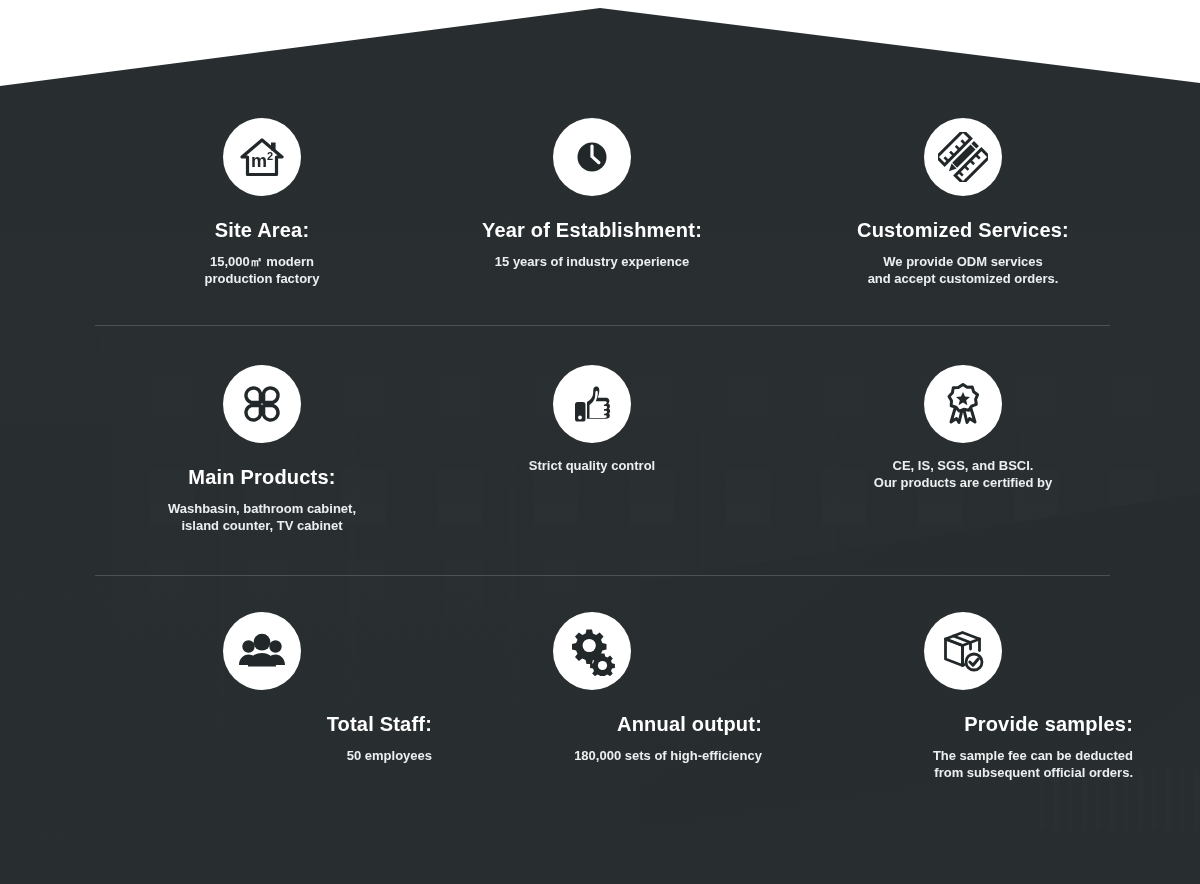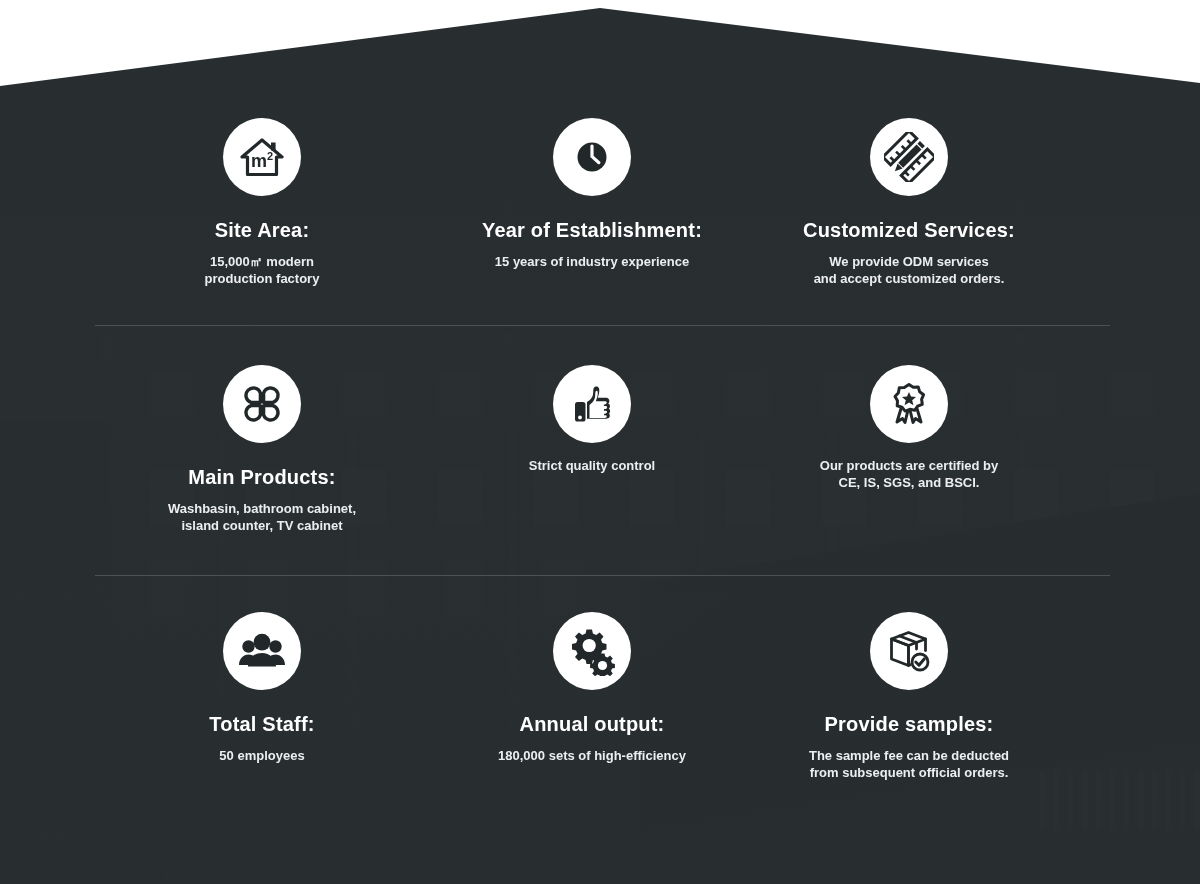--- a/index.html
+++ b/index.html
@@ -125,24 +125,24 @@
   .divider {
     position:absolute; left:95px; width:1015px; height:1px;
     background:rgba(255,255,255,.17);
   }
   .divider.d1 { top:325px; }
   .divider.d2 { top:575px; }
 
   .cell { position:absolute; width:340px; text-align:center; }
   .cell.c0 { left:92px; }
   .cell.c1 { left:422px; }
-  .cell.c2 { left:739px; }
+  .cell.c2 { left:793px; }
   .row0 .cell { top:118px; }
   .row1 .cell { top:365px; }
-  .row2 .cell { top:612px; }
+  .row2 .cell { top:612px;text-align:right; }
 
   .icon-wrap {
     width:78px; height:78px; border-radius:50%;
     background:#ffffff; margin:0 auto;
     display:flex; align-items:center; justify-content:center;
   }
   .icon-wrap svg { display:block; }
   .cell-title {
     margin-top:25px;
     font-size:20px; font-weight:bold; color:#ffffff;
@@ -318,22 +318,22 @@
 
             <path d="M24 4.5 L28.2 7.3 L33.2 6.9 L34.6 11.7 L38.6 14.7 L36.6 19.3
                      L37.3 24.3 L32.6 26.2 L29.7 30.3 L24.8 29.3 L20.2 31.1
                      L17 27.3 L12.2 25.8 L12.5 20.8 L10 16.4 L13.4 12.7
                      L14.3 7.8 L19.3 7.6 z" fill="#ffffff" stroke="#22282a" stroke-width="3" stroke-linejoin="round"></path>
             <path d="M24 12 L26 16.6 L31 17 L27.2 20.3 L28.4 25.2 L24 22.6
                      L19.6 25.2 L20.8 20.3 L17 17 L22 16.6 z" fill="#22282a"></path>
           </svg>
         </div>
         <div class="cell-desc">
+          <div>CE, IS, SGS, and BSCI.</div>
           <div>Our products are certified by</div>
-          <div>CE, IS, SGS, and BSCI.</div>
         </div>
       </div>
 
     </div>
 
     <div class="row2">
 
       <div class="cell c0">
         <div class="icon-wrap">
           <svg width="50" height="50" viewBox="0 0 50 50">

